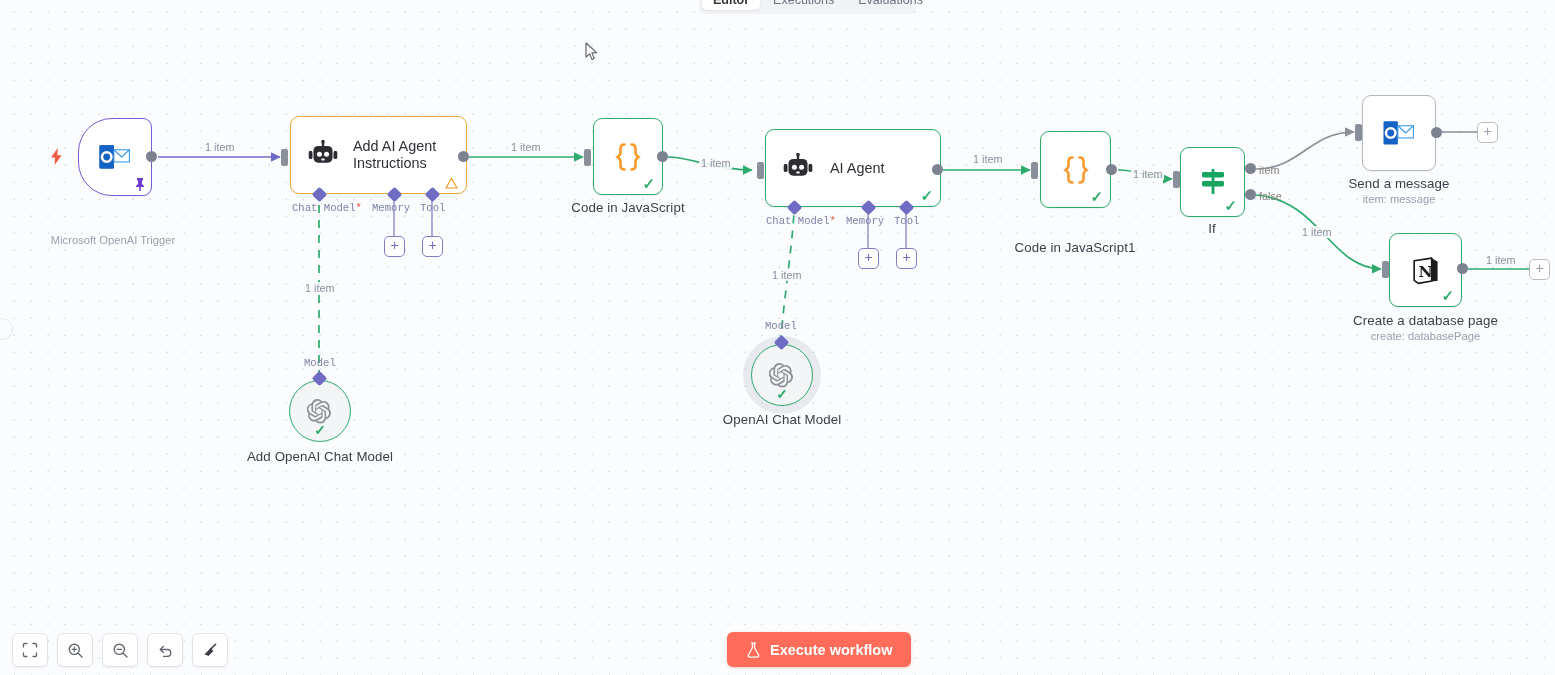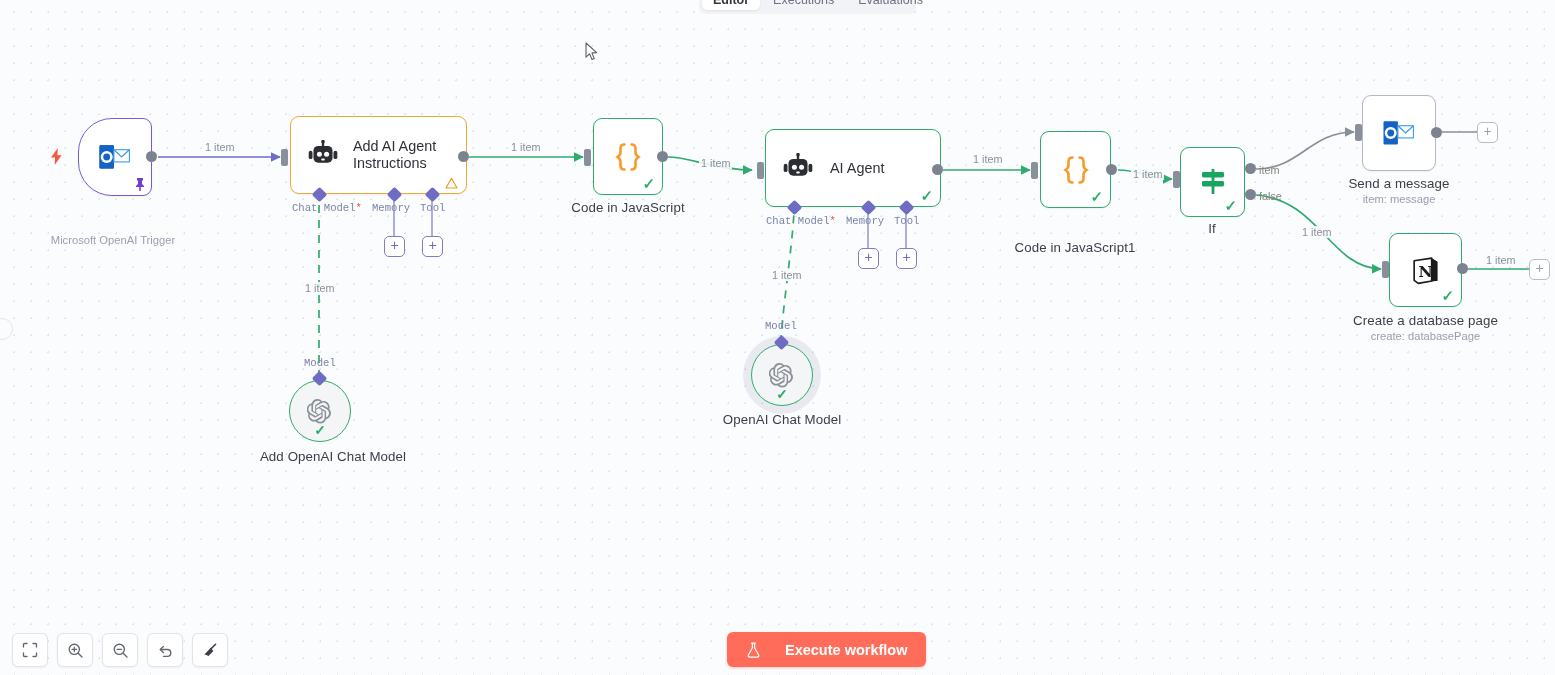--- a/index.html
+++ b/index.html
@@ -135,21 +135,21 @@
     border: 1px solid #e1e3e8; border-radius: 6px;
     display: flex; align-items: center; justify-content: center;
     box-shadow: 0 1px 2px rgba(20,24,40,.05);
   }
 
   
   .execbtn {
     position: absolute; left: 727px; bottom: 8px;
     height: 35px; padding: 0 19px;
     background: #ff6d5a; border-radius: 6px;
-    display: flex; align-items: center; gap: 24px;
+    display: flex; align-items: center; gap: 9px;
     color: #fff; font-size: 14.5px; font-weight: 700;
     box-shadow: 0 1px 3px rgba(255,109,90,.35);
     z-index: 30;
   }
 
   
   .bolt { position: absolute; width: 13px; height: 17px; }
   .pin  { position: absolute; width: 12px; height: 14px; }
   .cursor { position: absolute; width: 14px; height: 20px; z-index: 50; }
   .edgecircle {
@@ -265,21 +265,21 @@
   <div class="edgelabel" style="left:303px; top:282px;">1 item</div>
 
   <div class="porttag" style="left:304px; top:358px;">Model</div>
   <div class="diamond" style="left:314px; top:373px; z-index:5;"></div>
   <div class="rnode" style="left:289px; top:380px;">
     <svg viewBox="0 0 28 28" width="27" height="27">
       <path d="M23.1 11.5a6.3 6.3 0 0 0-.54-5.18 6.4 6.4 0 0 0-6.87-3.05A6.3 6.3 0 0 0 11 1.1a6.4 6.4 0 0 0-6.1 4.4A6.3 6.3 0 0 0 .7 8.54a6.4 6.4 0 0 0 .78 7.48 6.3 6.3 0 0 0 .54 5.18 6.4 6.4 0 0 0 6.87 3.05 6.3 6.3 0 0 0 4.73 2.1 6.4 6.4 0 0 0 6.1-4.4 6.3 6.3 0 0 0 4.2-3.04 6.4 6.4 0 0 0-.8-7.4zm-9.48 13.2a4.7 4.7 0 0 1-3-1.08l.15-.09 5-2.88a.8.8 0 0 0 .4-.7v-7.04l2.1 1.22v5.82a4.75 4.75 0 0 1-4.65 4.75zM3.4 20.3a4.7 4.7 0 0 1-.56-3.16l.15.09 5 2.88a.81.81 0 0 0 .82 0l6.1-3.52v2.44L9.85 22a4.75 4.75 0 0 1-6.45-1.7zM2.1 9.4a4.7 4.7 0 0 1 2.46-2.07v5.92a.8.8 0 0 0 .4.7l6.1 3.5-2.11 1.22-5-2.9A4.75 4.75 0 0 1 2.1 9.4zm17.4 4.04l-6.1-3.54 2.1-1.2 5 2.88a4.75 4.75 0 0 1-.73 8.57v-5.92a.81.81 0 0 0-.27-.79zm2.1-3.15l-.15-.09-4.98-2.9a.81.81 0 0 0-.82 0L9.54 10.8V8.37l5.06-2.92a4.75 4.75 0 0 1 7.05 4.9zM8.4 14.6l-2.1-1.22V7.56a4.75 4.75 0 0 1 7.8-3.64l-.15.08-5 2.88a.8.8 0 0 0-.4.7zm1.14-2.47l2.72-1.57 2.72 1.57v3.14l-2.72 1.57-2.72-1.57z" fill="#8b9097"></path>
     </svg>
     <div class="check">✓</div>
   </div>
-  <div class="nodelabel" style="left:240px; top:449px; width:160px;margin-left:13px;">Add OpenAI Chat Model</div>
+  <div class="nodelabel" style="left:240px; top:449px; width:160px;">Add OpenAI Chat Model</div>
 
   <div class="inport" style="left:584px; top:149px;"></div>
   <div class="node ok" style="left:593px; top:118px; width:70px; height:77px; justify-content:center;">
     <svg viewBox="0 0 34 32" width="34" height="32">
       <path d="M13.5 3.5c-3 0-4 1.6-4 4v4c0 2-1.2 3.3-3 4.5 1.8 1.2 3 2.5 3 4.5v4c0 2.4 1 4 4 4" fill="none" stroke="#f89b2b" stroke-width="2.6" stroke-linecap="round"></path>
       <path d="M20.5 3.5c3 0 4 1.6 4 4v4c0 2 1.2 3.3 3 4.5-1.8 1.2-3 2.5-3 4.5v4c0 2.4-1 4-4 4" fill="none" stroke="#f89b2b" stroke-width="2.6" stroke-linecap="round"></path>
     </svg>
     <div class="check">✓</div>
   </div>
   <div class="dot" style="left:657px; top:151px;"></div>

